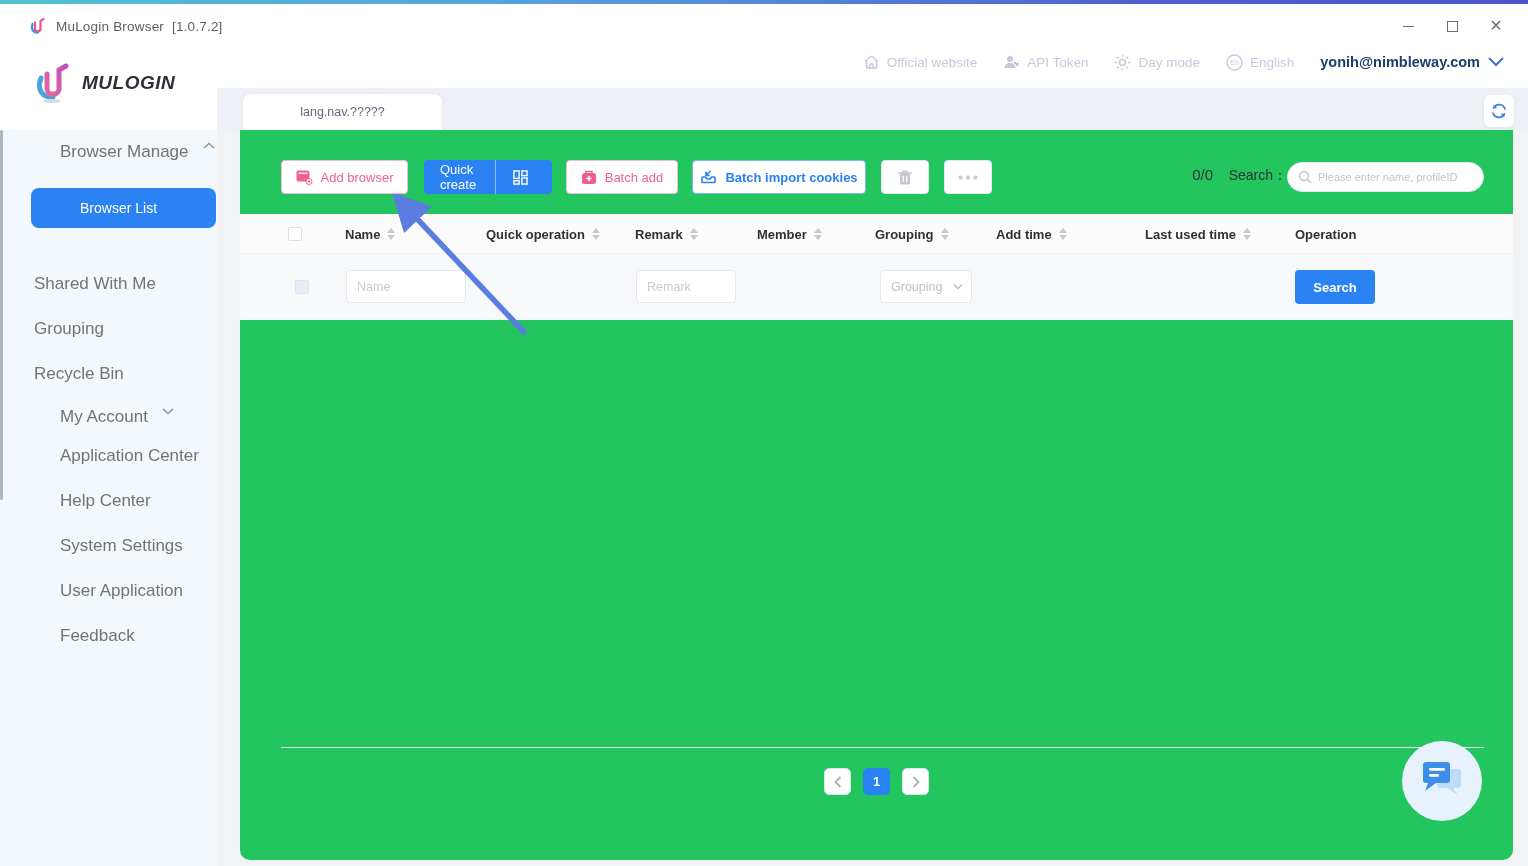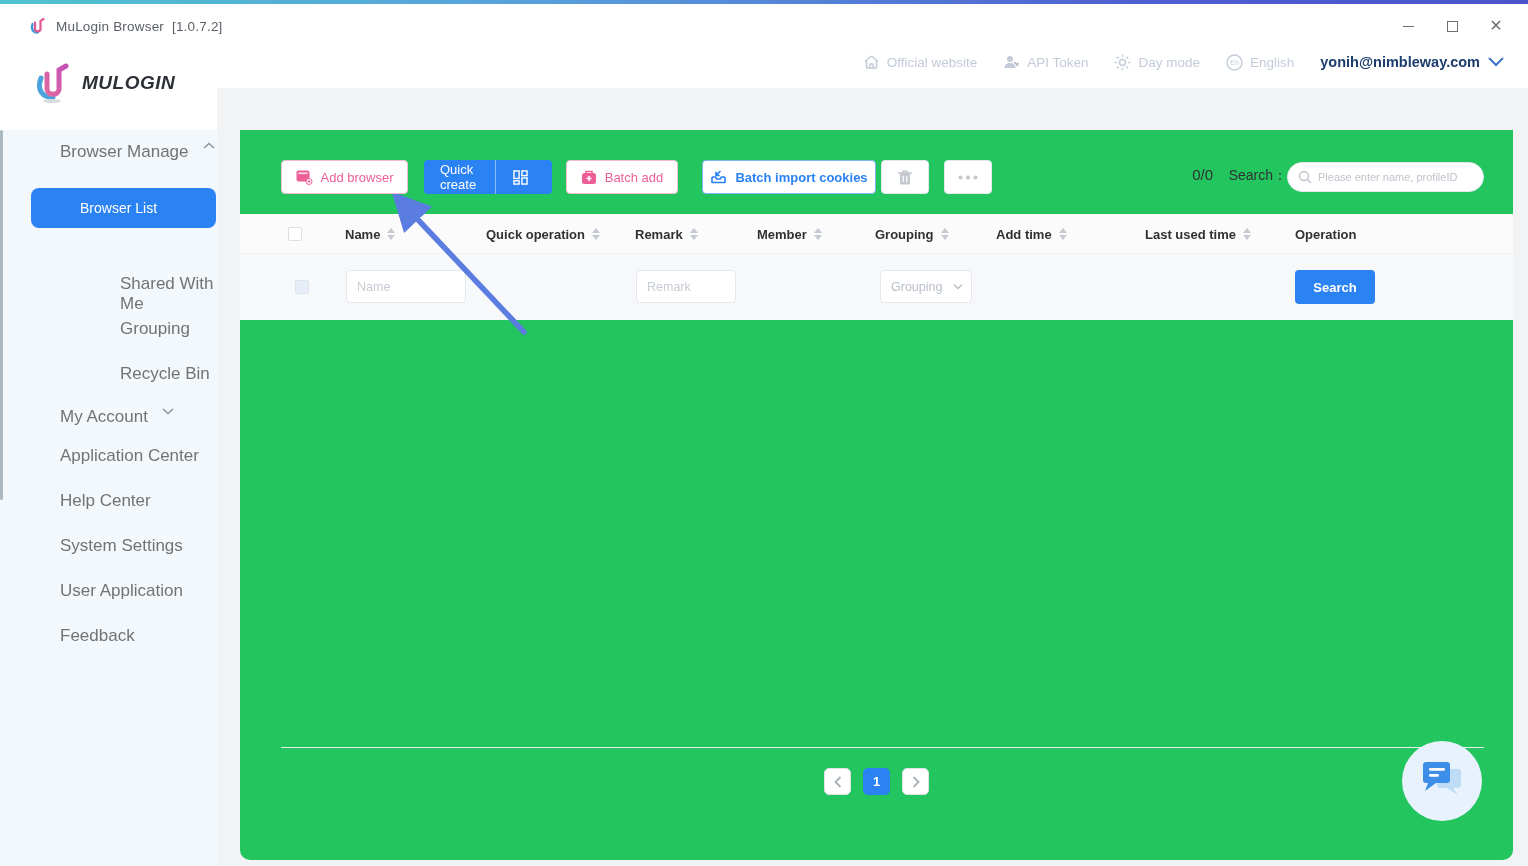--- a/index.html
+++ b/index.html
@@ -22,21 +22,21 @@
   .glyph-close { font-size:16px; color:#6b6f76; line-height:1; }
   
   .sidebar { position:absolute; left:0; top:36px; width:217px; height:830px; background:#f3f8fc; }
   .logo-block { position:absolute; left:0; top:0; width:217px; height:94px; background:#fff;
     display:flex; align-items:center; padding-left:30px; }
   .brand-text { font-size:19px; font-weight:800; font-style:italic; color:#2b2f36; letter-spacing:.5px; margin-left:8px; }
   .side-scroll { position:absolute; left:0; top:94px; width:3px; height:370px; background:#6f838d; opacity:.55; border-radius:2px; }
   .side-item { position:absolute; left:0; width:217px; height:30px; display:flex; align-items:flex-start;
     font-size:17px; color:#737373; cursor:pointer; }
   .side-item.top-level { padding-left:60px; }
-  .side-item.sub-level { padding-left:120px; }
+  .side-item.sub-level { padding-left:34px; }
   .side-chevron { margin-left:14px; display:flex; }
   .active-pill { position:absolute; left:31px; top:152px; width:185px; height:40px; background:#2b82f3;
     border-radius:8px; display:flex; align-items:center; padding-left:49px; color:#fff; font-size:14px; cursor:pointer; }
   
   .main { position:absolute; left:217px; top:36px; width:1311px; height:830px; background:#f2f3f5; }
   .main-header { position:absolute; left:0; top:0; width:1311px; height:52px; background:#fff;
     display:flex; align-items:center; justify-content:flex-end; padding-right:24px; gap:26px; }
   .hdr-item { display:flex; align-items:center; gap:7px; font-size:13.5px; color:#c3cbd9; cursor:pointer; }
   .hdr-account { display:flex; align-items:center; gap:8px; font-size:14.5px; font-weight:bold; color:#1c3d6e; cursor:pointer; }
   .tabstrip { position:absolute; left:0; top:52px; width:1311px; height:42px; background:#edf0f4; }
@@ -47,21 +47,21 @@
     border-radius:6px; display:flex; align-items:center; justify-content:center; cursor:pointer;
     box-shadow:0 1px 3px rgba(60,80,120,.08); }
   
   .card { position:absolute; left:23px; top:94px; width:1273px; height:730px; background:#22c55e;
     border-radius:0 0 10px 10px; }
   
   .btn { position:absolute; top:30px; height:34px; border-radius:4px; display:flex; align-items:center;
     justify-content:center; gap:8px; font-size:13px; cursor:pointer; background:#fff; }
   .btn-pink { border:1px solid #f3bcd4; color:#ec5f97; }
   .btn-blue-solid { background:#2b82f3; color:#fff; border:none; }
-  .btn-blue-outline { border:1px solid #7cb6f2; color:#2b82f3; font-weight:bold;margin-left:10px; }
+  .btn-blue-outline { border:1px solid #7cb6f2; color:#2b82f3; font-weight:bold; }
   .btn-neutral { border:1px solid #e4e7ed; color:#c0c4cc; }
   .split-divider { width:1px; height:34px; background:rgba(255,255,255,.45); }
   .split-main { flex:1; display:flex; align-items:center; justify-content:center; }
   .split-icon { width:32px; display:flex; align-items:center; justify-content:center; }
   .counter { position:absolute; top:36px; right:300px; font-size:15px; color:#303133; }
   .search-label { position:absolute; top:37px; right:226px; font-size:14px; color:#303133; }
   .toolbar-search { position:absolute; top:32px; right:29px; width:197px; height:30px;
     border:1px solid #e4e7ed; border-radius:15px; display:flex; align-items:center; padding:0 10px; gap:6px; background:#fff; }
   .toolbar-search input { border:none; outline:none; width:100%; font-size:11px; color:#606266;
     font-family:"Liberation Sans","DejaVu Sans",sans-serif; background:transparent; }
@@ -243,20 +243,35 @@
       <div class="hdr-account">
         <span>yonih@nimbleway.com</span>
         <span style="display:flex;">
           <svg width="16" height="10" viewBox="0 0 16 10">
               <path d="M1.5,1.5 L8,8 L14.5,1.5" fill="none" stroke="#3f73c8" stroke-width="2" stroke-linecap="round"></path>
             </svg>
         </span>
       </div>
     </div>
 
+    <div class="tabstrip">
+      <div class="tab">
+        <span>lang.nav.?????</span>
+      </div>
+      <div class="refresh-btn">
+        <span style="display:flex;">
+          <svg width="18" height="18" viewBox="0 0 18 18">
+            <path d="M15,7 A6.2,6.2 0 0 0 3.6,6" fill="none" stroke="#3d7fe0" stroke-width="1.7" stroke-linecap="round"></path>
+            <path d="M3,11 A6.2,6.2 0 0 0 14.4,12" fill="none" stroke="#3d7fe0" stroke-width="1.7" stroke-linecap="round"></path>
+            <path d="M3.6,2.5 L3.6,6.3 L7.4,6.3 Z" fill="#3d7fe0"></path>
+            <path d="M14.4,15.5 L14.4,11.7 L10.6,11.7 Z" fill="#3d7fe0"></path>
+          </svg>
+        </span>
+      </div>
+    </div>
 
     <div class="card">
 
       <button class="btn btn-pink" style="left:41px; width:127px;">
         <span style="display:flex;">
           <svg width="17" height="15" viewBox="0 0 17 15">
               <rect x="0.5" y="0.5" width="13" height="11" rx="2" fill="#ec5f97"></rect>
               <rect x="2.5" y="2.5" width="9" height="1.6" fill="#fff" opacity=".8"></rect>
               <circle cx="13" cy="11.5" r="3" fill="#fff" stroke="#ec5f97" stroke-width="1"></circle>
               <path d="M13,10 L13,13 M11.5,11.5 L14.5,11.5" stroke="#ec5f97" stroke-width="1.1"></path>

